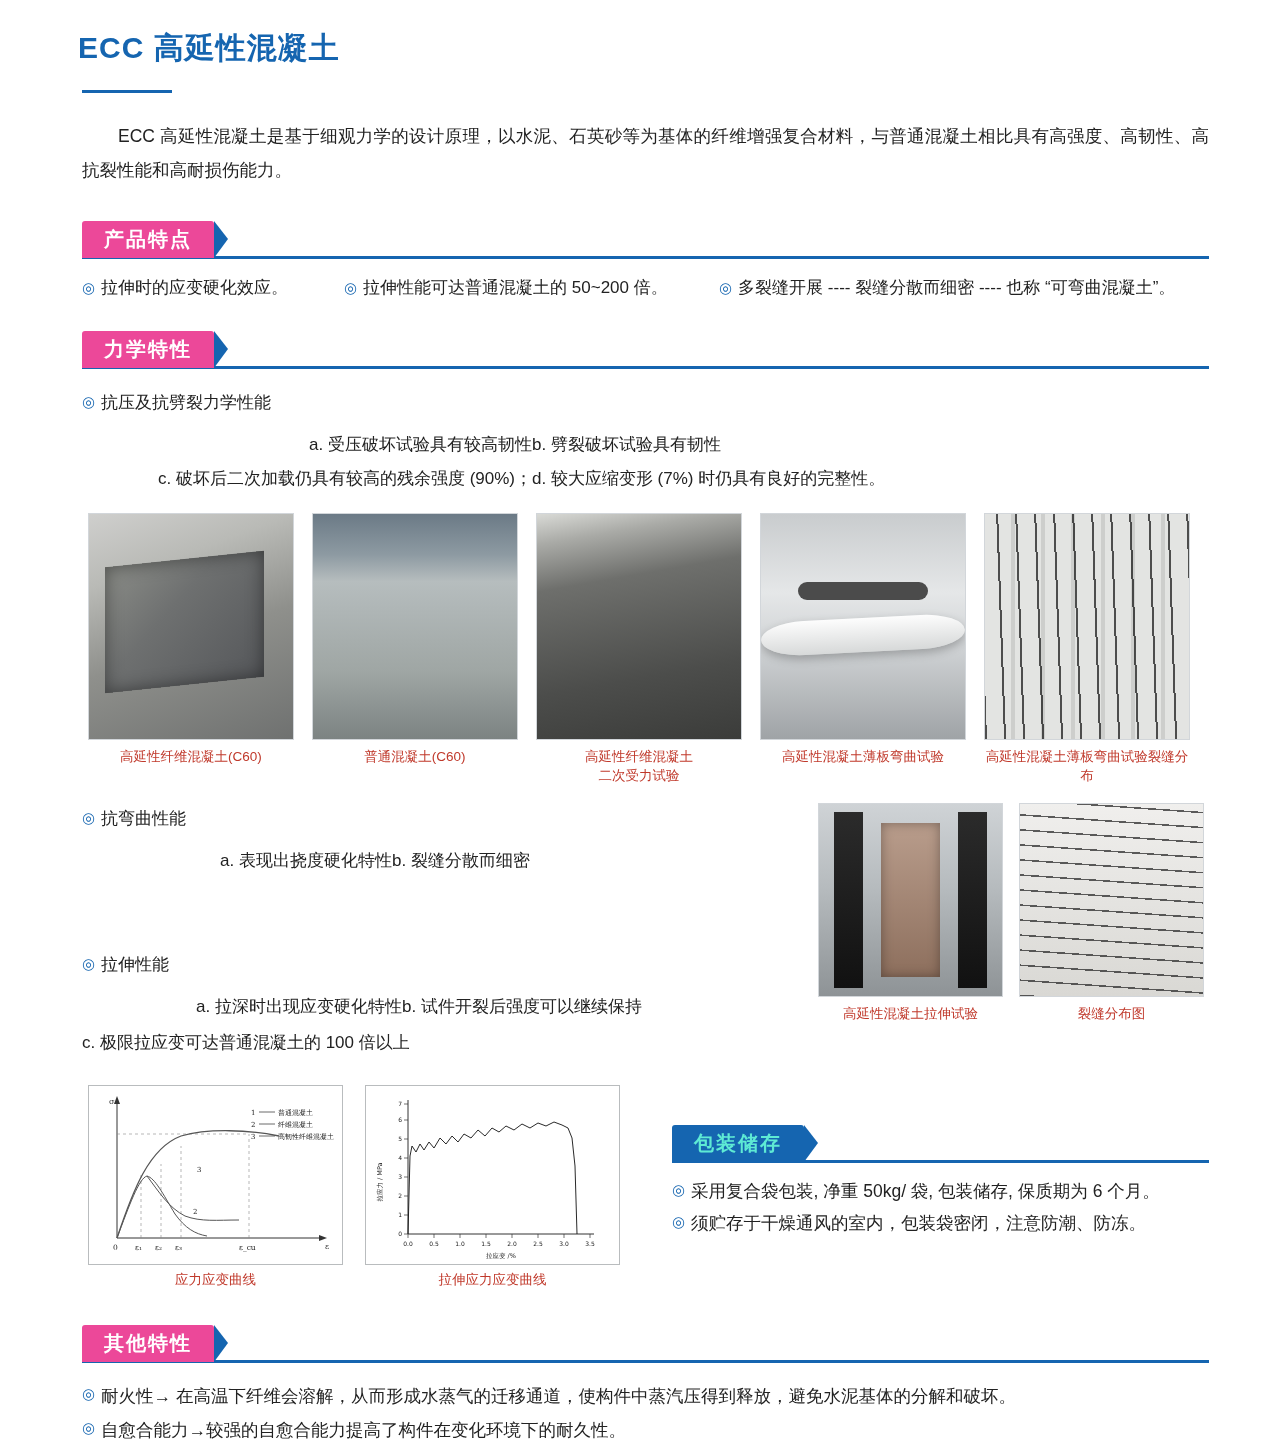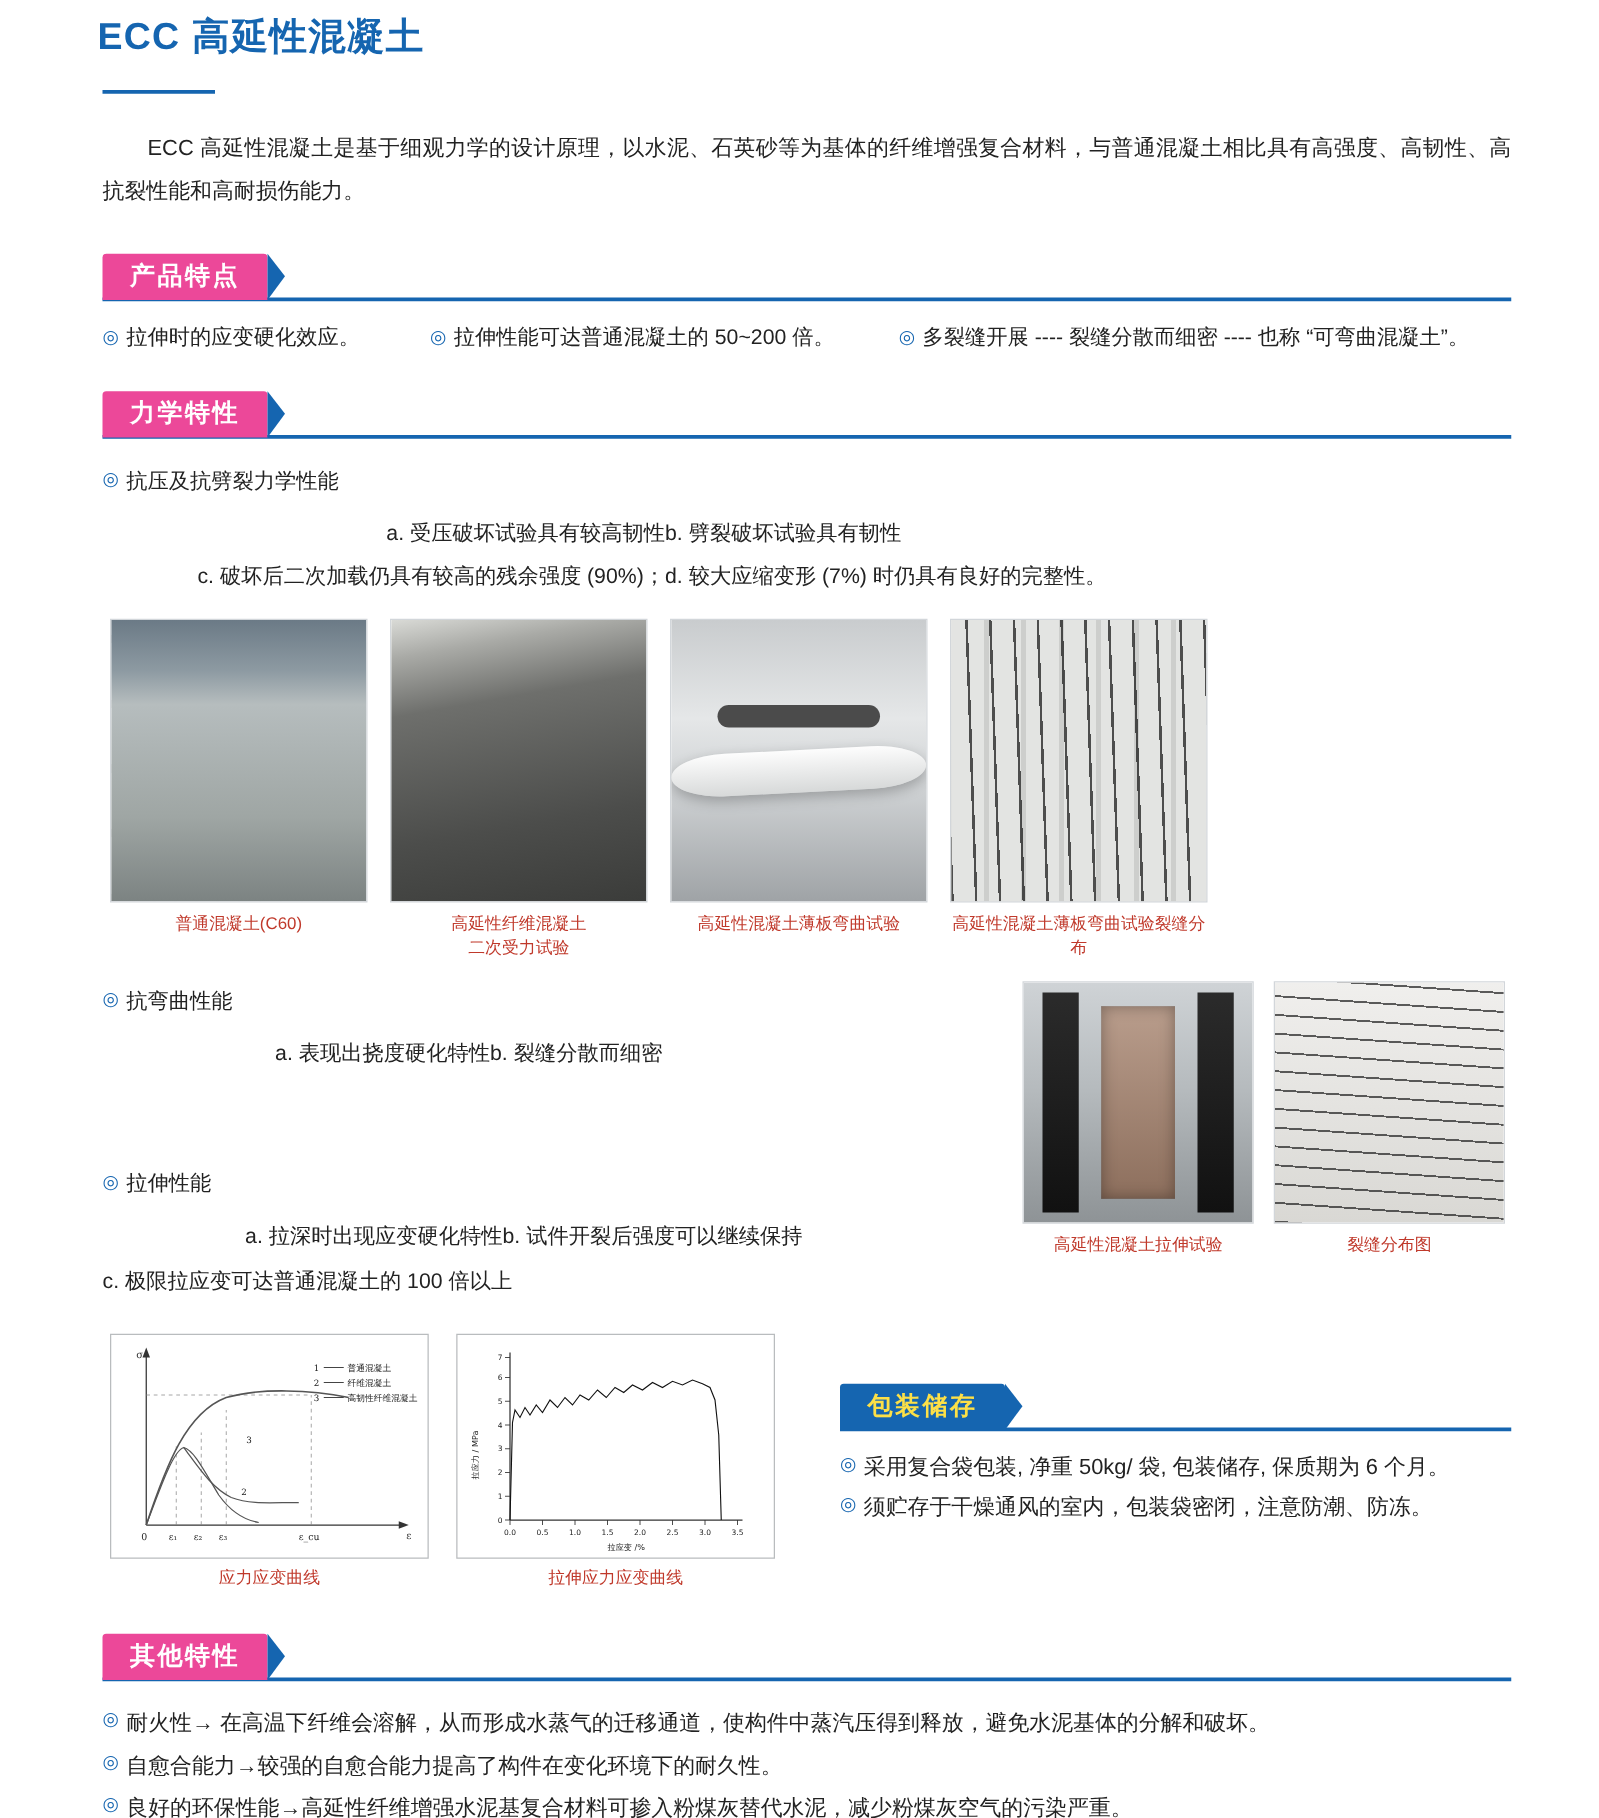--- a/index.html
+++ b/index.html
@@ -17,21 +17,21 @@
   .page {
     width: 1279px;
     min-height: 1454px;
     position: relative;
     padding: 0;
     box-sizing: border-box;
   }
 
   
   .title-wrap {
-    padding: 10px 0 0 78px;
+    padding: 28px 0 0 78px;
   }
   .main-title {
     font-size: 30px;
     font-weight: bold;
     color: #1565b0;
     letter-spacing: 1px;
     line-height: 40px;
     margin: 0;
   }
   .title-rule {
@@ -296,21 +296,21 @@
   
   .pack-wrap {
     position: absolute;
     left: 672px;
     right: 70px;
     top: 0;
   }
   .pack-head { position: relative; height: 38px; }
   .pack-head .tag {
     display:inline-block;
-    background:#1565b0; color:#fde047; font-size:20px; font-weight:bold;
+    background:#1565b0; color:#5eead4; font-size:20px; font-weight:bold;
     letter-spacing:2px; padding:5px 22px 6px 22px; position:relative; z-index:2;
     border-radius: 3px 3px 0 0; line-height:26px;
   }
   .pack-head .tag::after {
     content:""; position:absolute; right:-14px; top:0; width:0; height:0;
     border-left:14px solid #1565b0; border-top:18px solid transparent; border-bottom:19px solid transparent;
   }
   .pack-head .underline {
     position:absolute; left:0; right:0; bottom:0; height:3px; background:#1565b0;
   }
@@ -373,20 +373,26 @@
   <div class="abcd">
     <div class="col-a">a. 受压破坏试验具有较高韧性</div>
     <div class="col-b">b. 劈裂破坏试验具有韧性</div>
   </div>
   <div class="abcd" style="margin-top:2px">
     <div class="col-a">c. 破坏后二次加载仍具有较高的残余强度 (90%)；</div>
     <div class="col-b">d. 较大应缩变形 (7%) 时仍具有良好的完整性。</div>
   </div>
 
   <div class="photo-strip">
+    <div class="ph">
+      <div class="frame">
+          <div class="tex-block1"></div>
+        </div>
+      <div class="cap">高延性纤维混凝土(C60)</div>
+    </div>
     <div class="ph">
       <div class="frame">
           <div class="tex-block2"></div>
         </div>
       <div class="cap">普通混凝土(C60)</div>
     </div>
     <div class="ph">
       <div class="frame">
           <div class="tex-block3"></div>
         </div>

